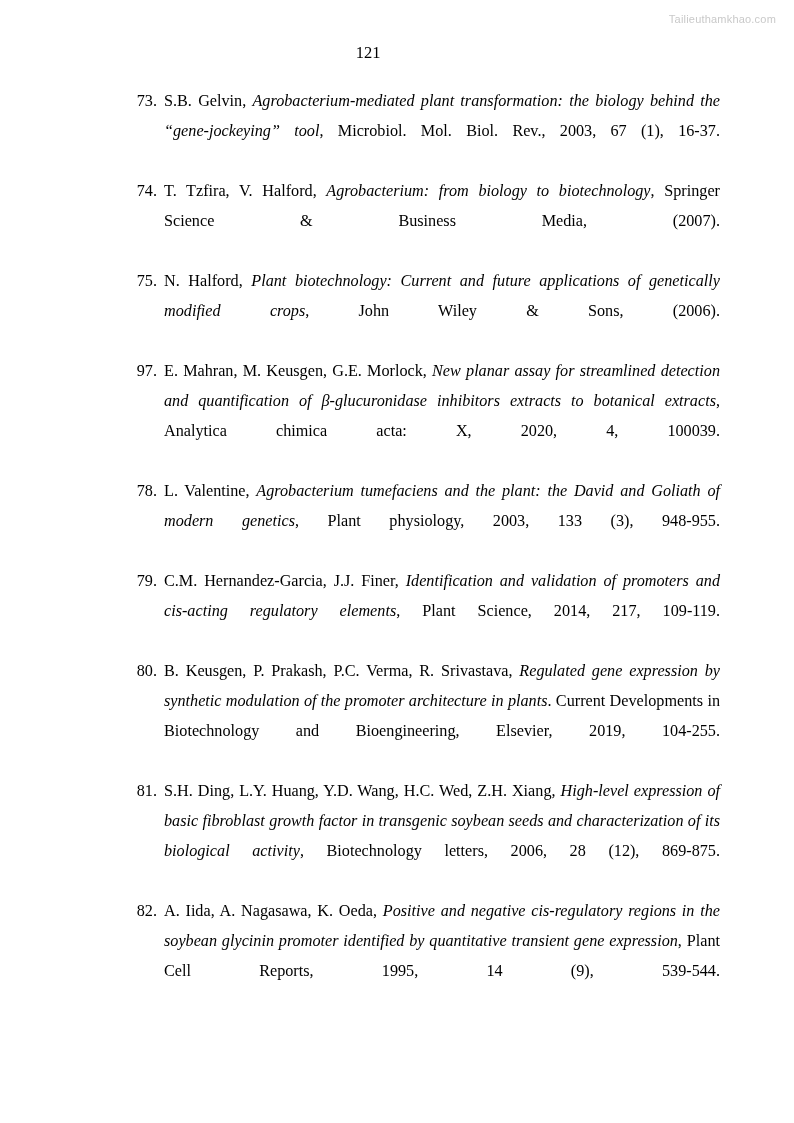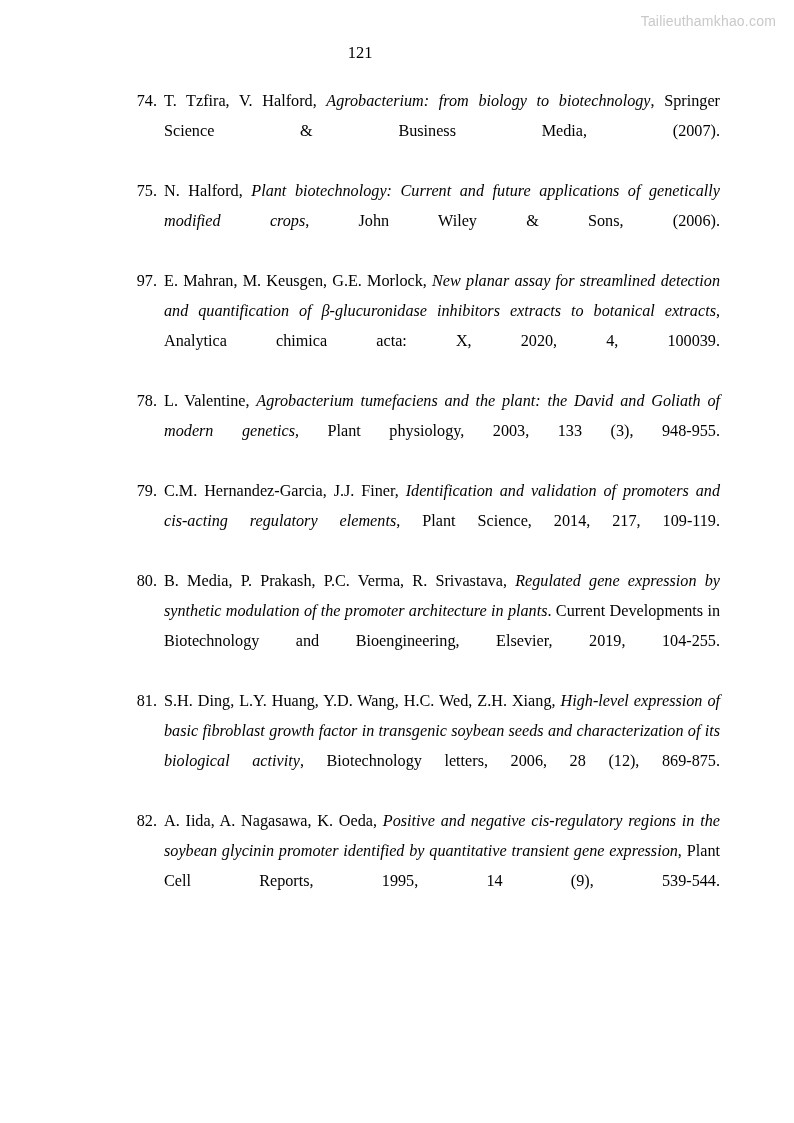--- a/index.html
+++ b/index.html
@@ -17,29 +17,29 @@
     height: 1123px;
     background: #ffffff;
     overflow: hidden;
     box-sizing: border-box;
   }
   .watermark {
     position: absolute;
     top: 13px;
     right: 18px;
     font-family: "Liberation Sans", "DejaVu Sans", sans-serif;
-    font-size: 14px;
+    font-size: 11px;
     color: #c9c9c9;
     letter-spacing: 0.2px;
     white-space: nowrap;
   }
   .page-number {
     position: absolute;
     top: 43px;
-    left: 0;
+    left: 8px;
     width: 720px;
     text-align: center;
     font-size: 16.5px;
     line-height: 20px;
   }
   .reference-list {
     position: absolute;
     top: 86px;
     left: 130px;
     width: 590px;
@@ -79,20 +79,24 @@
 <body>
 
 <div class="page">
 
   <div class="watermark">Tailieuthamkhao.com</div>
 
   <div class="page-number">121</div>
 
   <div class="reference-list">
       <div class="ref-entry">
+        <span class="ref-num">73.</span>
+        <span class="ref-text"><span>S.B. Gelvin, </span><i>Agrobacterium-mediated plant transformation: the biology behind the “gene-jockeying” tool</i><span>, Microbiol. Mol. Biol. Rev., 2003, 67 (1), 16-37.</span></span>
+      </div>
+      <div class="ref-entry">
         <span class="ref-num">74.</span>
         <span class="ref-text"><span>T. Tzfira, V. Halford, </span><i>Agrobacterium: from biology to biotechnology</i><span>, Springer Science &amp; Business Media, (2007).</span></span>
       </div>
       <div class="ref-entry">
         <span class="ref-num">75.</span>
         <span class="ref-text"><span>N. Halford, </span><i>Plant biotechnology: Current and future applications of genetically modified crops</i><span>, John Wiley &amp; Sons, (2006).</span></span>
       </div>
       <div class="ref-entry">
         <span class="ref-num">97.</span>
         <span class="ref-text"><span>E. Mahran, M. Keusgen, G.E. Morlock, </span><i>New planar assay for streamlined detection and quantification of β-glucuronidase inhibitors extracts to botanical extracts</i><span>, Analytica chimica acta: X, 2020, 4, 100039.</span></span>
@@ -100,21 +104,21 @@
       <div class="ref-entry">
         <span class="ref-num">78.</span>
         <span class="ref-text"><span>L. Valentine, </span><i>Agrobacterium tumefaciens and the plant: the David and Goliath of modern genetics</i><span>, Plant physiology, 2003, 133 (3), 948-955.</span></span>
       </div>
       <div class="ref-entry">
         <span class="ref-num">79.</span>
         <span class="ref-text"><span>C.M. Hernandez-Garcia, J.J. Finer, </span><i>Identification and validation of promoters and cis-acting regulatory elements</i><span>, Plant Science, 2014, 217, 109-119.</span></span>
       </div>
       <div class="ref-entry">
         <span class="ref-num">80.</span>
-        <span class="ref-text"><span>B. Media, P. Prakash, P.C. Verma, R. Srivastava, </span><i>Regulated gene expression by synthetic modulation of the promoter architecture in plants</i><span>. Current Developments in Biotechnology and Bioengineering, Elsevier, 2019, 104-255.</span></span>
+        <span class="ref-text"><span>B. Keusgen, P. Prakash, P.C. Verma, R. Srivastava, </span><i>Regulated gene expression by synthetic modulation of the promoter architecture in plants</i><span>. Current Developments in Biotechnology and Bioengineering, Elsevier, 2019, 104-255.</span></span>
       </div>
       <div class="ref-entry">
         <span class="ref-num">81.</span>
         <span class="ref-text"><span>S.H. Ding, L.Y. Huang, Y.D. Wang, H.C. Wed, Z.H. Xiang, </span><i>High-level expression of basic fibroblast growth factor in transgenic soybean seeds and characterization of its biological activity</i><span>, Biotechnology letters, 2006, 28 (12), 869-875.</span></span>
       </div>
       <div class="ref-entry">
         <span class="ref-num">82.</span>
         <span class="ref-text"><span>A. Iida, A. Nagasawa, K. Oeda, </span><i>Positive and negative cis-regulatory regions in the soybean glycinin promoter identified by quantitative transient gene expression</i><span>, Plant Cell Reports, 1995, 14 (9), 539-544.</span></span>
       </div>
     </div>

